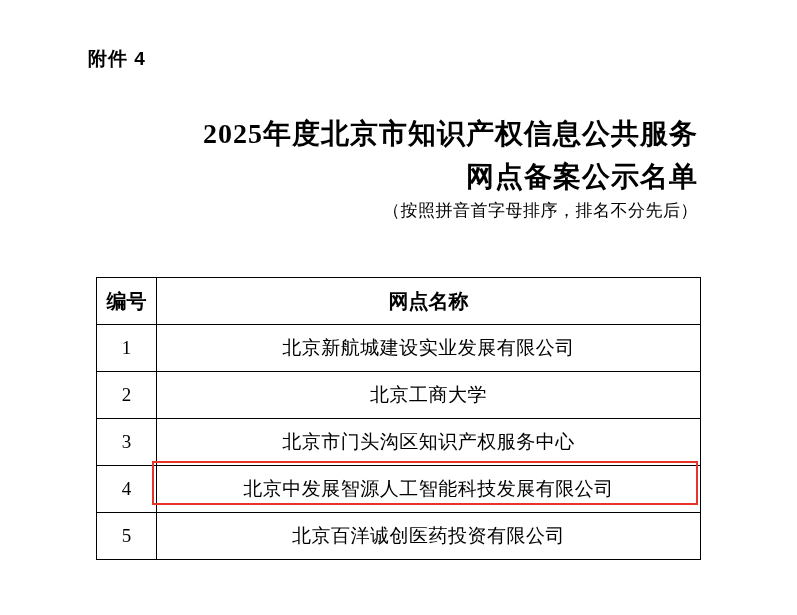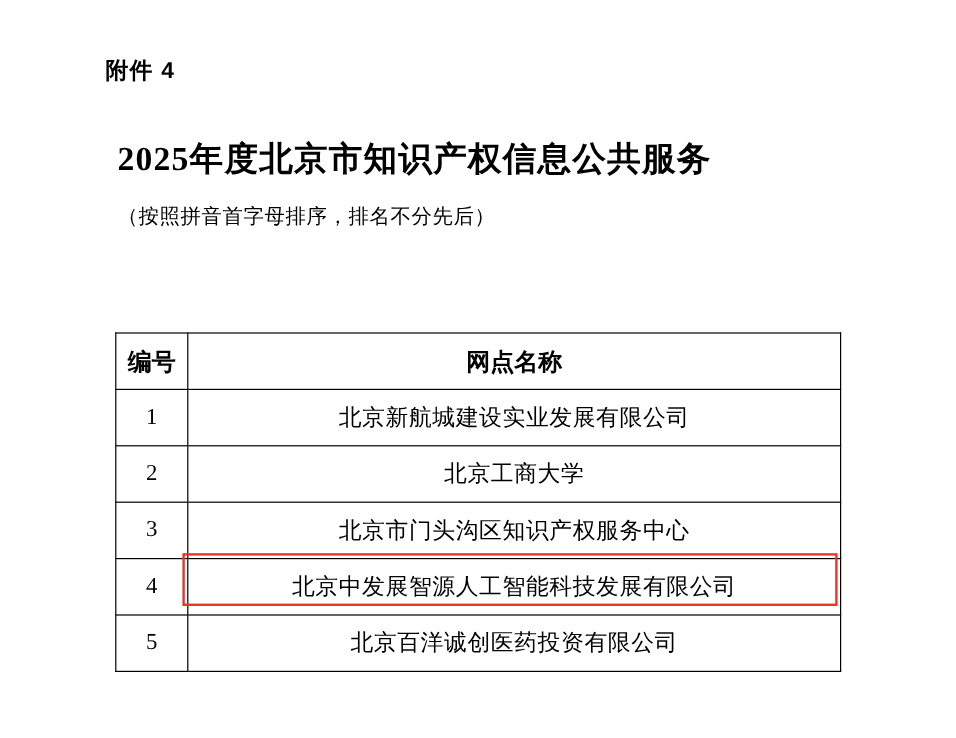--- a/index.html
+++ b/index.html
@@ -27,31 +27,30 @@
     font-family: "Liberation Sans", sans-serif;
     font-weight: bold;
     font-size: 19px;
     letter-spacing: 1px;
   }
   .title-block {
     position: absolute;
     left: 98px;
     top: 112px;
     width: 600px;
-    text-align: left;
+    text-align: right;
   }
   .doc-title {
     font-family: "Liberation Serif", serif;
     font-weight: bold;
     font-size: 28px;
     line-height: 1.55;
     letter-spacing: 1px;
   }
   .doc-subtitle {
-    margin-top: 14px;
     font-family: "Liberation Serif", serif;
     font-size: 17px;
     letter-spacing: 0.5px;
   }
   .table-wrap {
     position: absolute;
     left: 96px;
     top: 277px;
     width: 604px;
   }
@@ -101,20 +100,21 @@
 </head>
 <body>
 
 <div class="page">
 
   <div class="attachment-label">附件 4</div>
 
   <div class="title-block">
     <div class="doc-title">
       <div>2025年度北京市知识产权信息公共服务</div>
+      <div>网点备案公示名单</div>
     </div>
     <div class="doc-subtitle">（按照拼音首字母排序，排名不分先后）</div>
   </div>
 
   <div class="table-wrap">
     <table class="listing">
       <colgroup>
         <col class="col-no">
         <col class="col-name">
       </colgroup>

